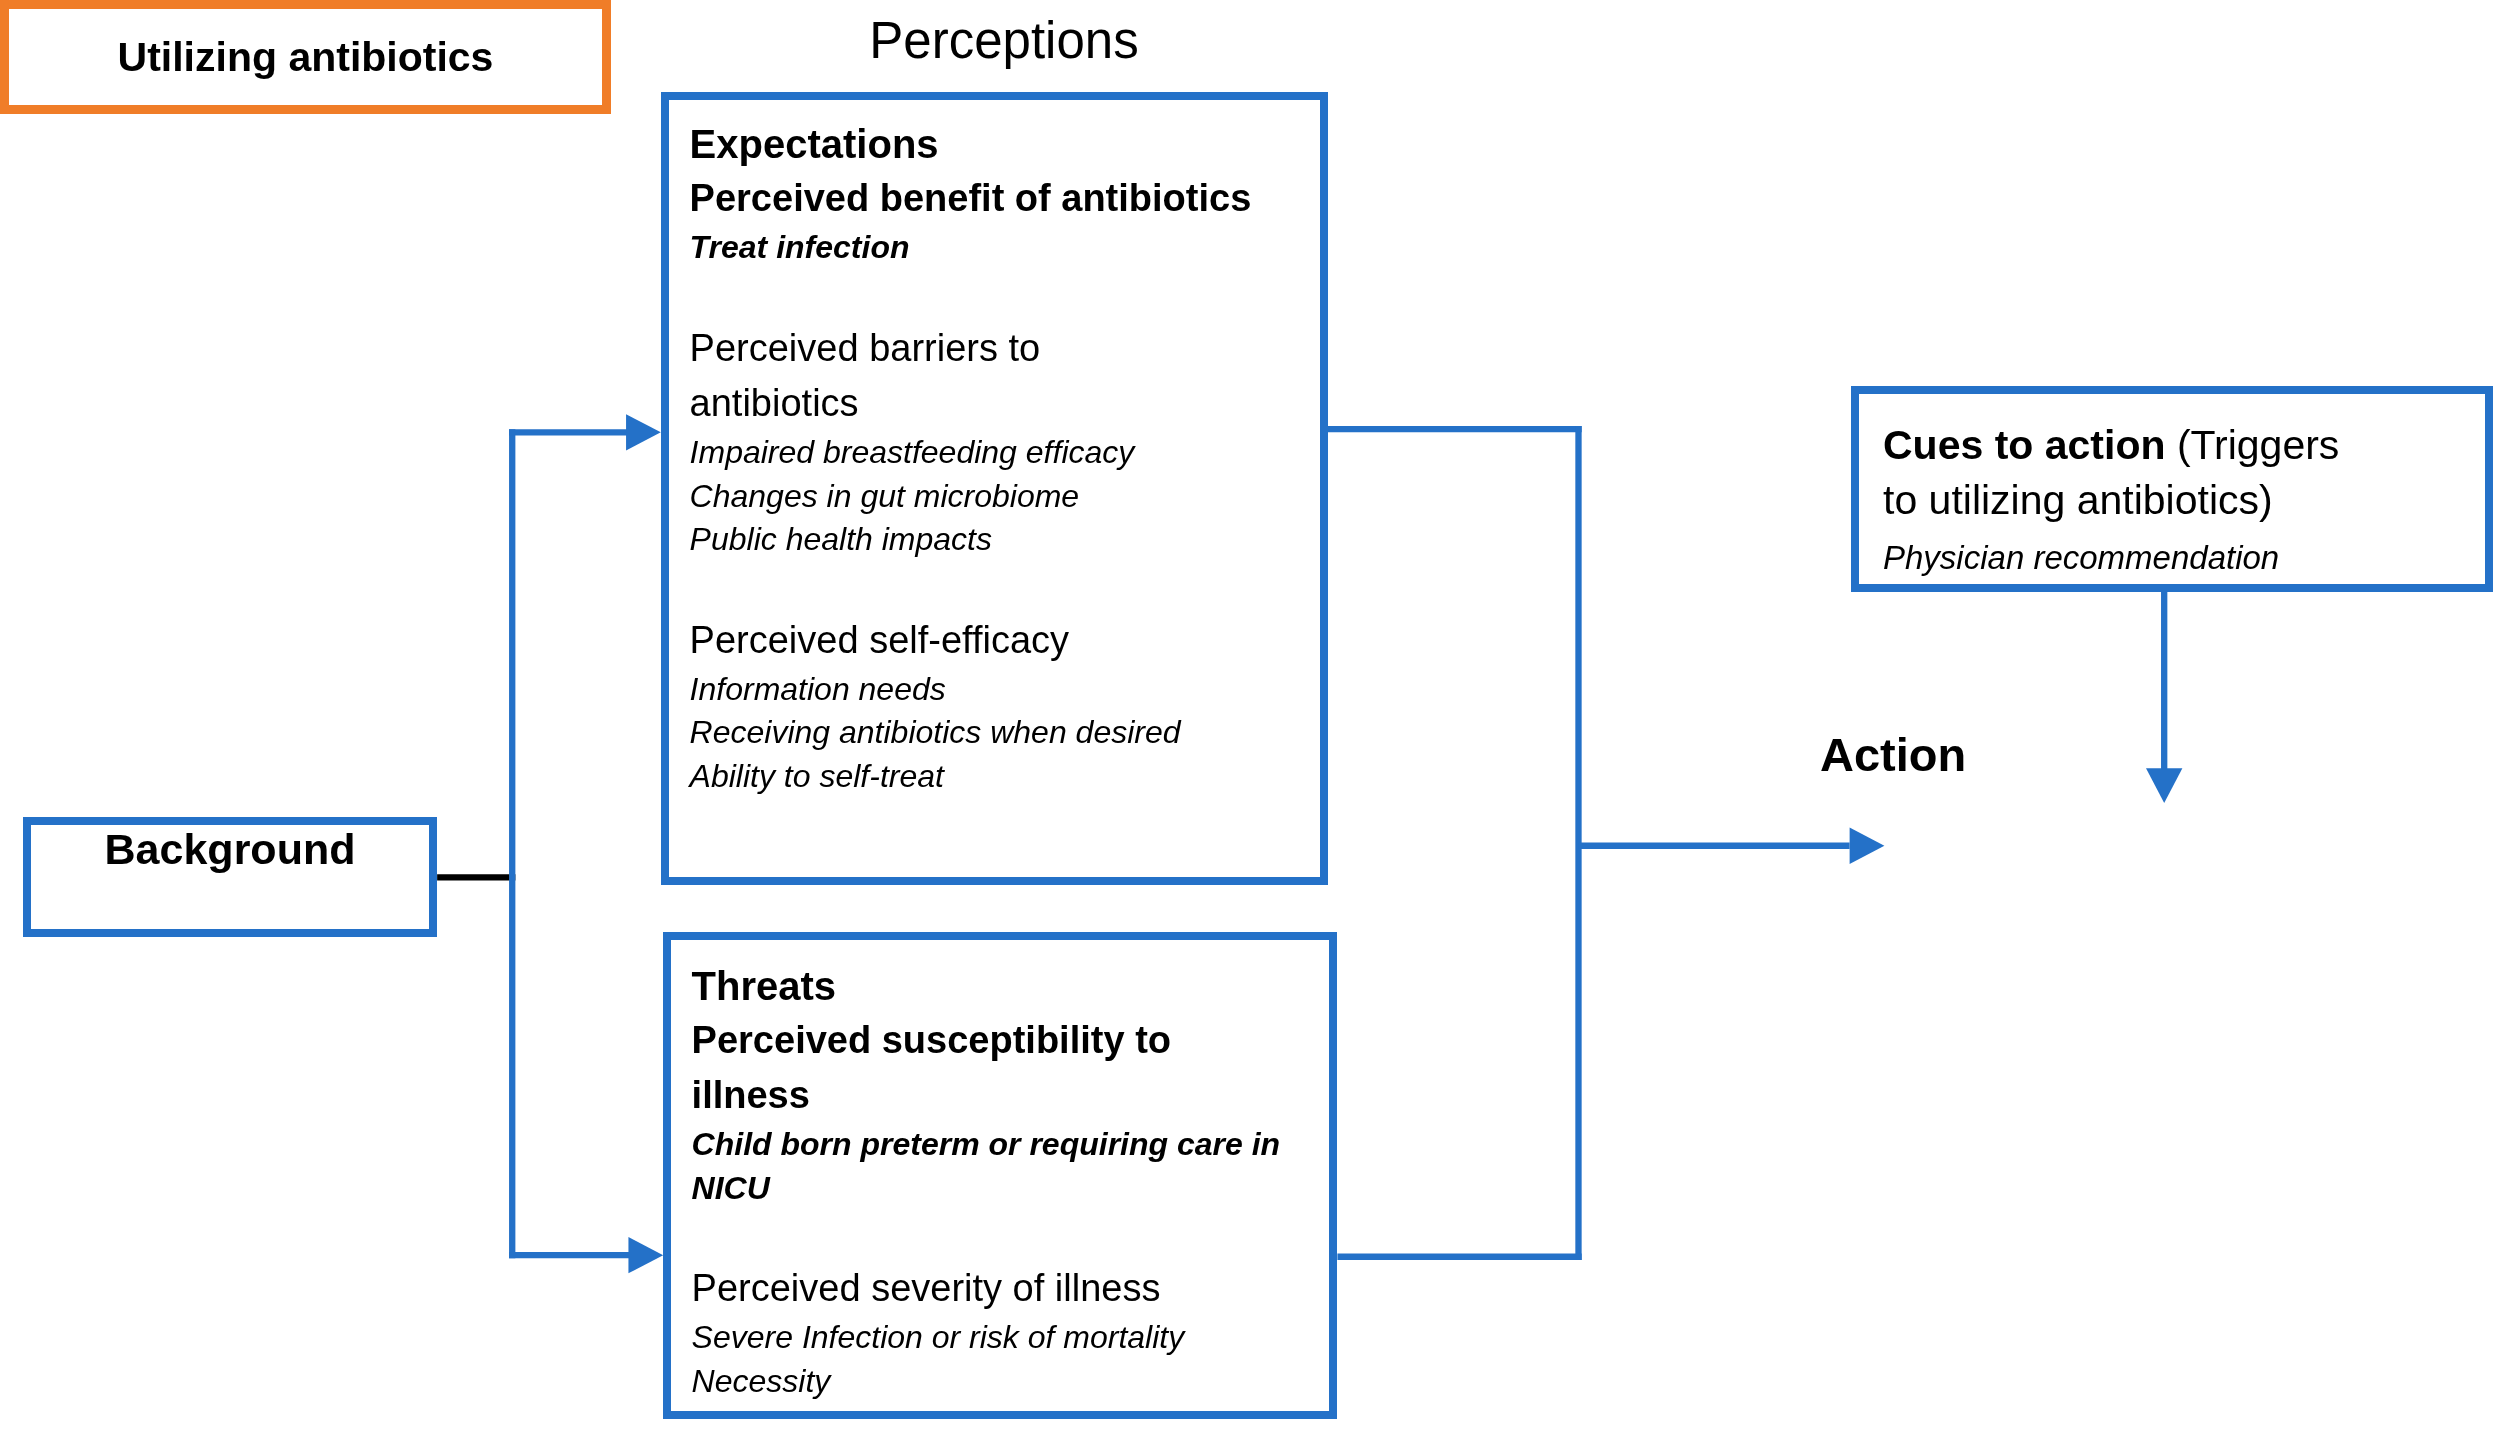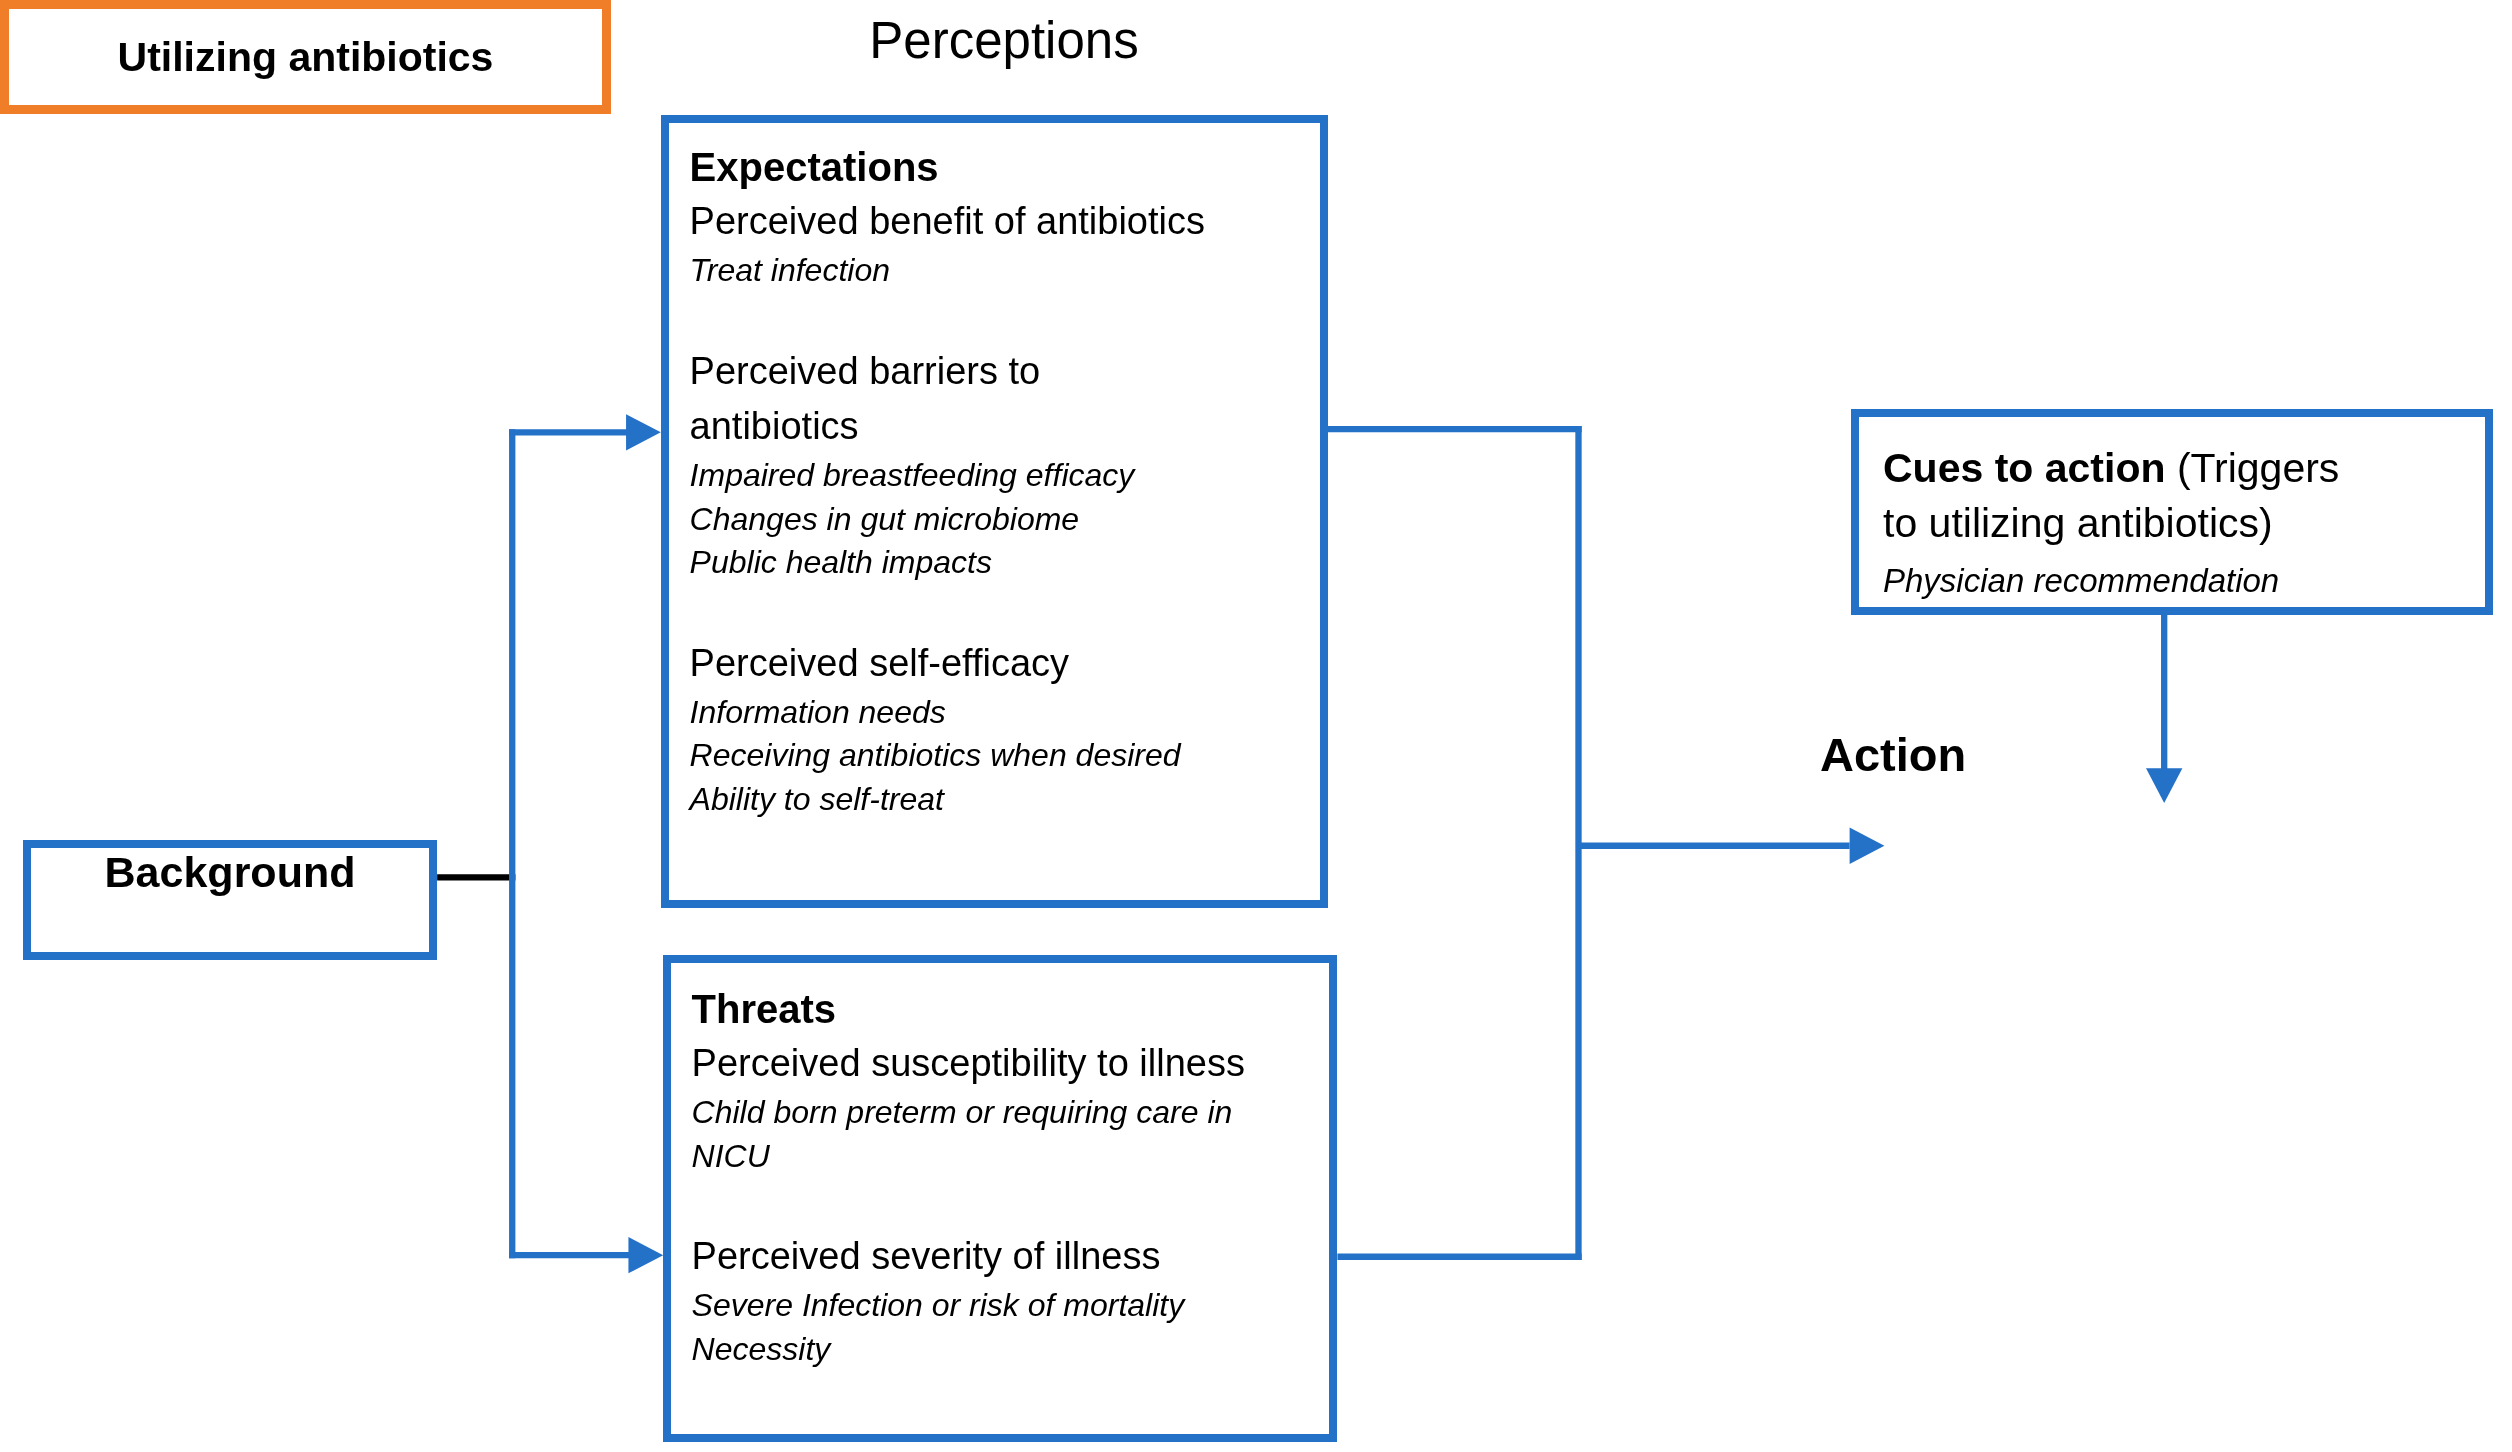--- a/index.html
+++ b/index.html
@@ -16,21 +16,20 @@
     color:var(--text-color);
     font-family:"Liberation Sans", sans-serif;
     overflow:hidden;
   }
   .connector-layer{position:absolute;left:0;top:0;width:2512px;height:1452px;}
   .box{
     position:absolute;
     border:8px solid var(--accent-blue);
     background:var(--background);
     box-sizing:border-box;
-    margin-top:23px;
   }
   .diagram-title{
     position:absolute;left:775px;top:9.5px;width:458px;
     text-align:center;font-size:51px;font-weight:normal;line-height:1.2;
   }
   .expectations-box{left:661px;top:92px;width:667px;height:793px;padding:17.4px 11px 0 20.6px;}
   .threats-box{left:663px;top:932px;width:674px;height:487px;padding:19px 11px 0 20.6px;}
   .background-box{
     left:23px;top:817px;width:414px;height:120px;
     display:flex;justify-content:center;
@@ -38,21 +37,21 @@
   .cues-box{left:1851px;top:386px;width:642px;height:206px;padding:24px 16px 0 24px;}
   .action-box{
     left:1889px;top:808px;width:593px;height:96px;
     border:9.5px solid var(--accent-orange);
     display:flex;align-items:center;justify-content:center;
   }
   .h{font-size:40px;font-weight:bold;line-height:1.35;}
   .t{font-size:38px;line-height:1.45;}
   .i{font-size:32px;font-style:italic;line-height:1.36;}
   .sec{margin-top:51px;}
-  .h + .sec{margin-top:0;}
+  .h + .sec{margin-top:0;font-weight:bold;}
   .nowrap{white-space:nowrap;}
   .w640{max-width:506px;}
   .w720{max-width:569px;}
   .bg-label{font-size:43px;font-weight:bold;}
   .cues-line{font-size:41px;line-height:1.34;white-space:nowrap;}
   .b{font-weight:bold;}
   .cues-box .i{font-size:33px;margin-top:8px;}
   .action-label{position:absolute;left:1820px;top:727px;font-size:47px;font-weight:bold;}
   .orange-label{font-size:41px;font-weight:bold;}
 </style>

